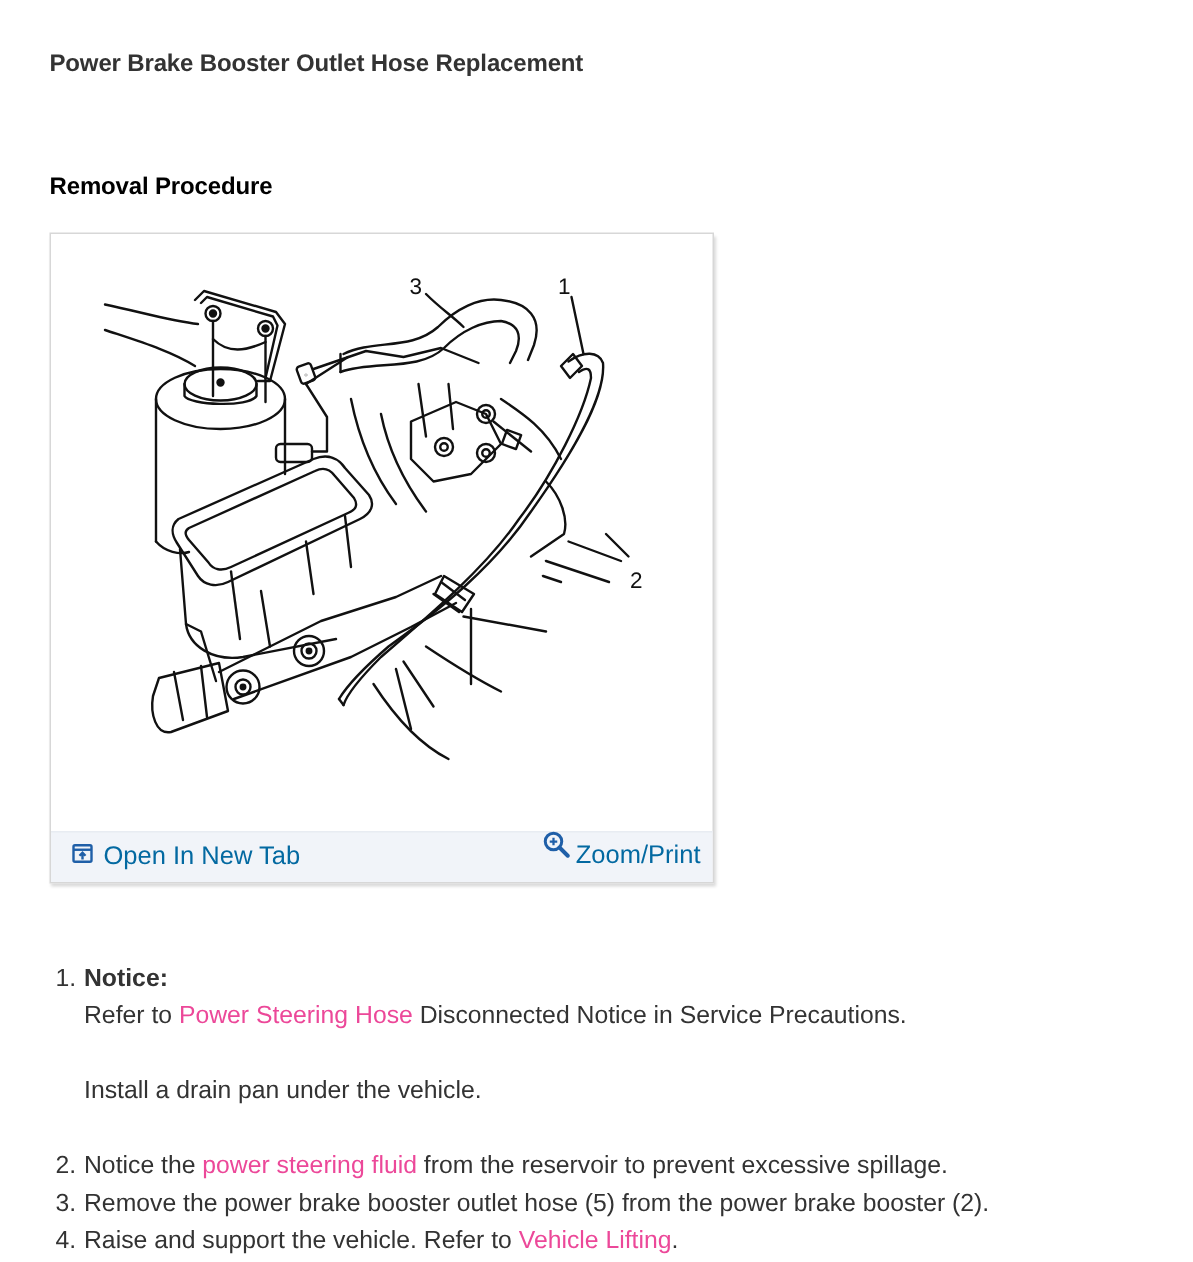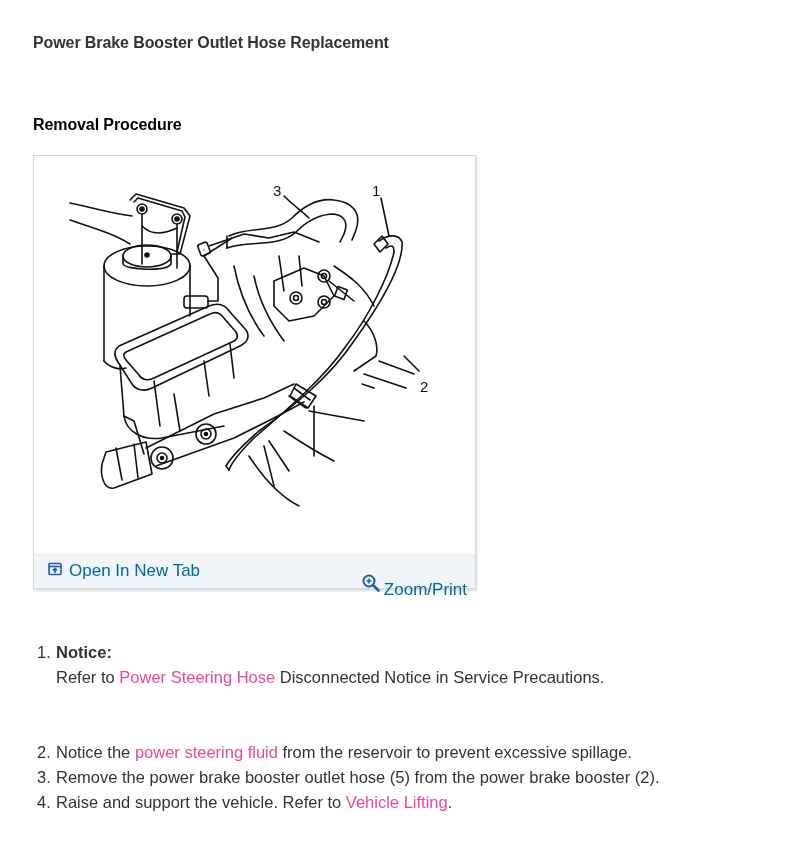--- a/index.html
+++ b/index.html
@@ -27,21 +27,21 @@
     }
     .figure .footer {
       position: absolute; left: 0; bottom: 0; width: 441px; height: 34px;
       background: #f1f4f9; border-top: 1px solid #e8ecf2;
     }
     .footer .link {
       position: absolute; top: 6px; font-size: 17px; color: #0369a1;
       text-decoration: none; cursor: pointer; display: flex; align-items: center;
     }
     .footer .open-tab { left: 14px; }
-    .footer .zoom-print { right: 8px; top: 3px; margin-top: 20px; }
+    .footer .zoom-print { right: 8px; top: 3px; }
     .footer .icon { display: inline-block; margin-right: 7px; }
     .steps {
       position: absolute; left: 37px; top: 640px; width: 740px;
       font-size: 16.5px; color: #333333; line-height: 25px;
     }
     .step { display: flex; }
     .step .num { width: 19px; flex: none; }
     .step .body { flex: 1; }
     .notice-label { font-weight: bold; }
     .gap { height: 25px; }
@@ -182,20 +182,21 @@
 
   <div class="steps">
     <div class="step">
       <span class="num">1.</span>
       <div class="body">
         <div class="notice-label">Notice:</div>
         <div>
           <span>Refer to </span><a class="inline-link">Power Steering Hose</a><span> Disconnected Notice in Service Precautions.</span>
         </div>
         <div class="gap"></div>
+        <div>Install a drain pan under the vehicle.</div>
       </div>
     </div>
     <div class="gap"></div>
     <div class="step">
       <span class="num">2.</span>
       <div class="body">
         <span>Notice the </span><a class="inline-link">power steering fluid</a><span> from the reservoir to prevent excessive spillage.</span>
       </div>
     </div>
     <div class="step">

